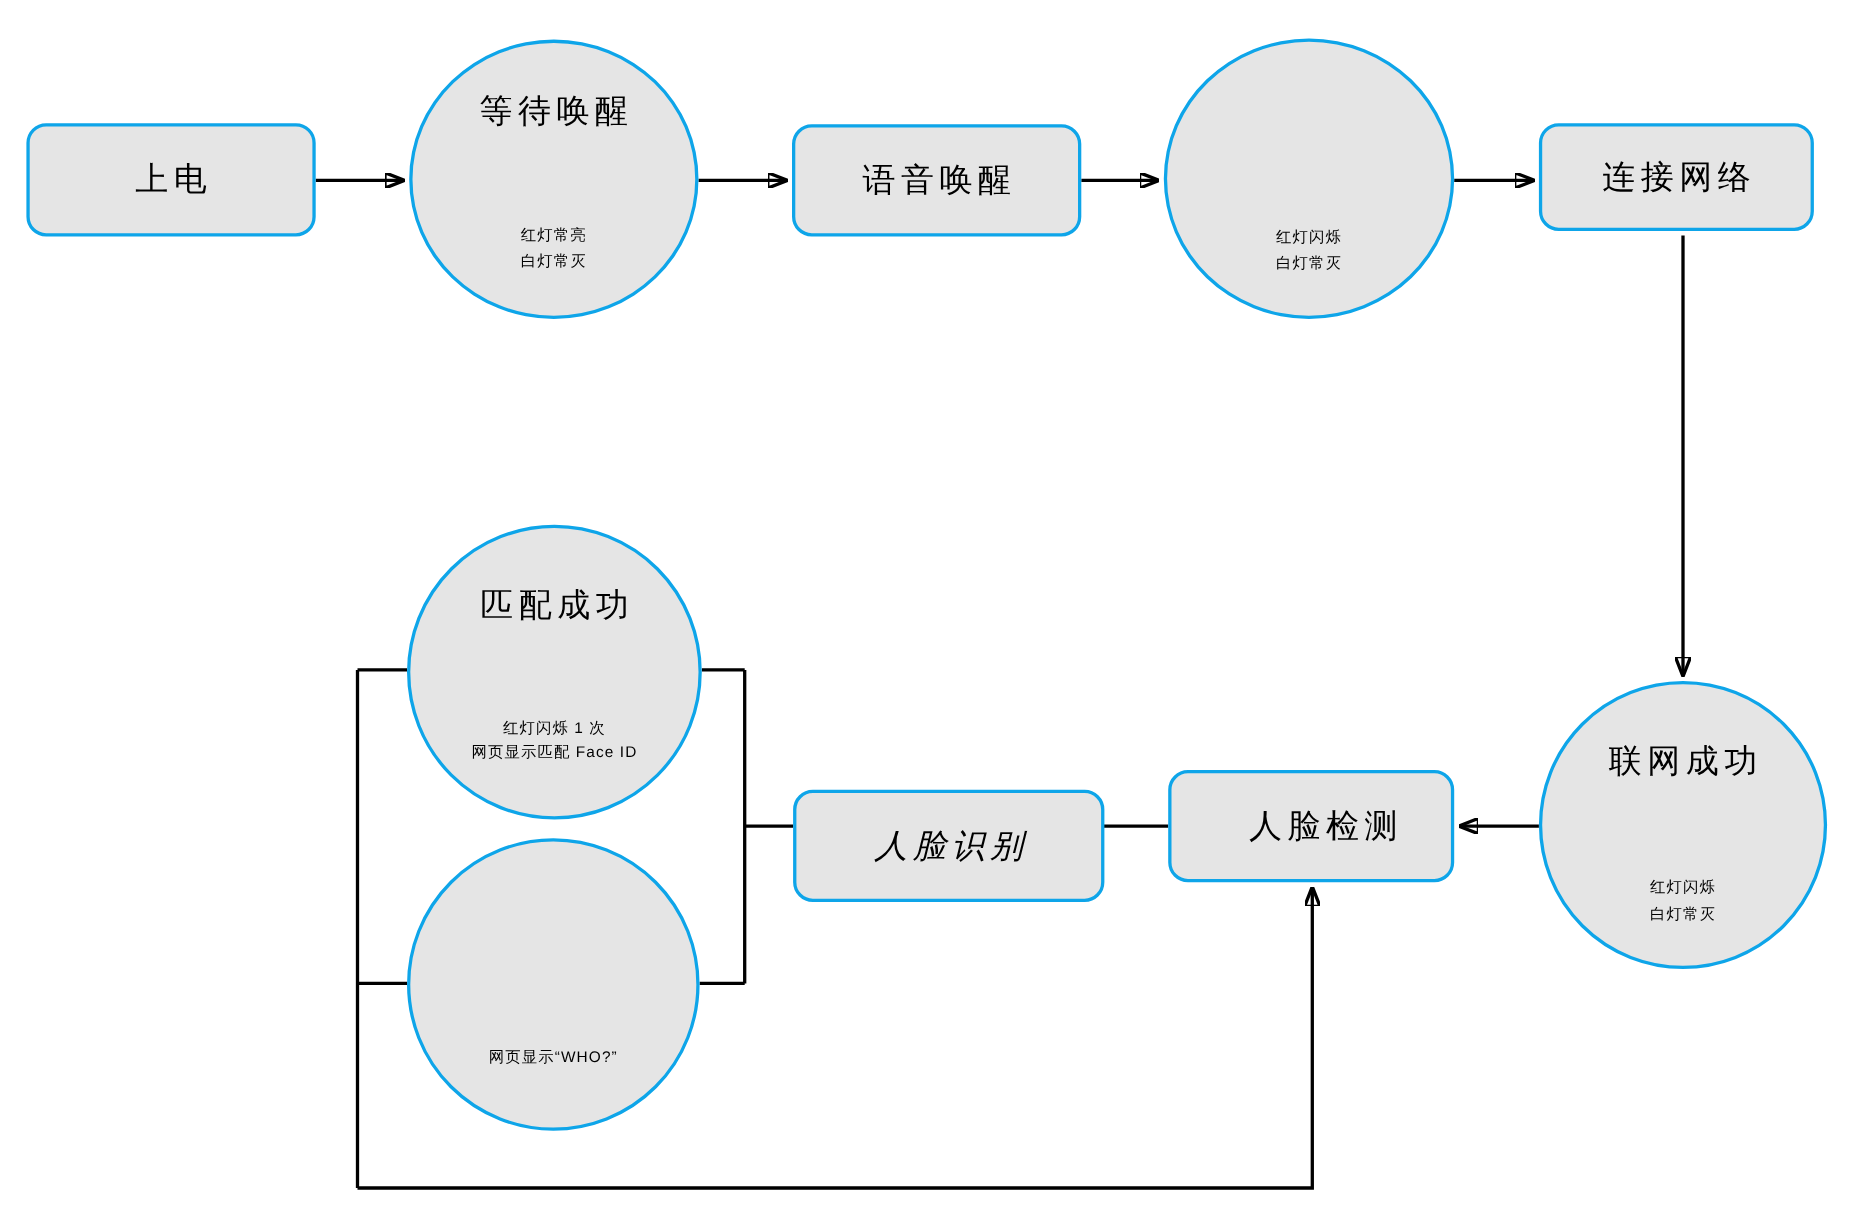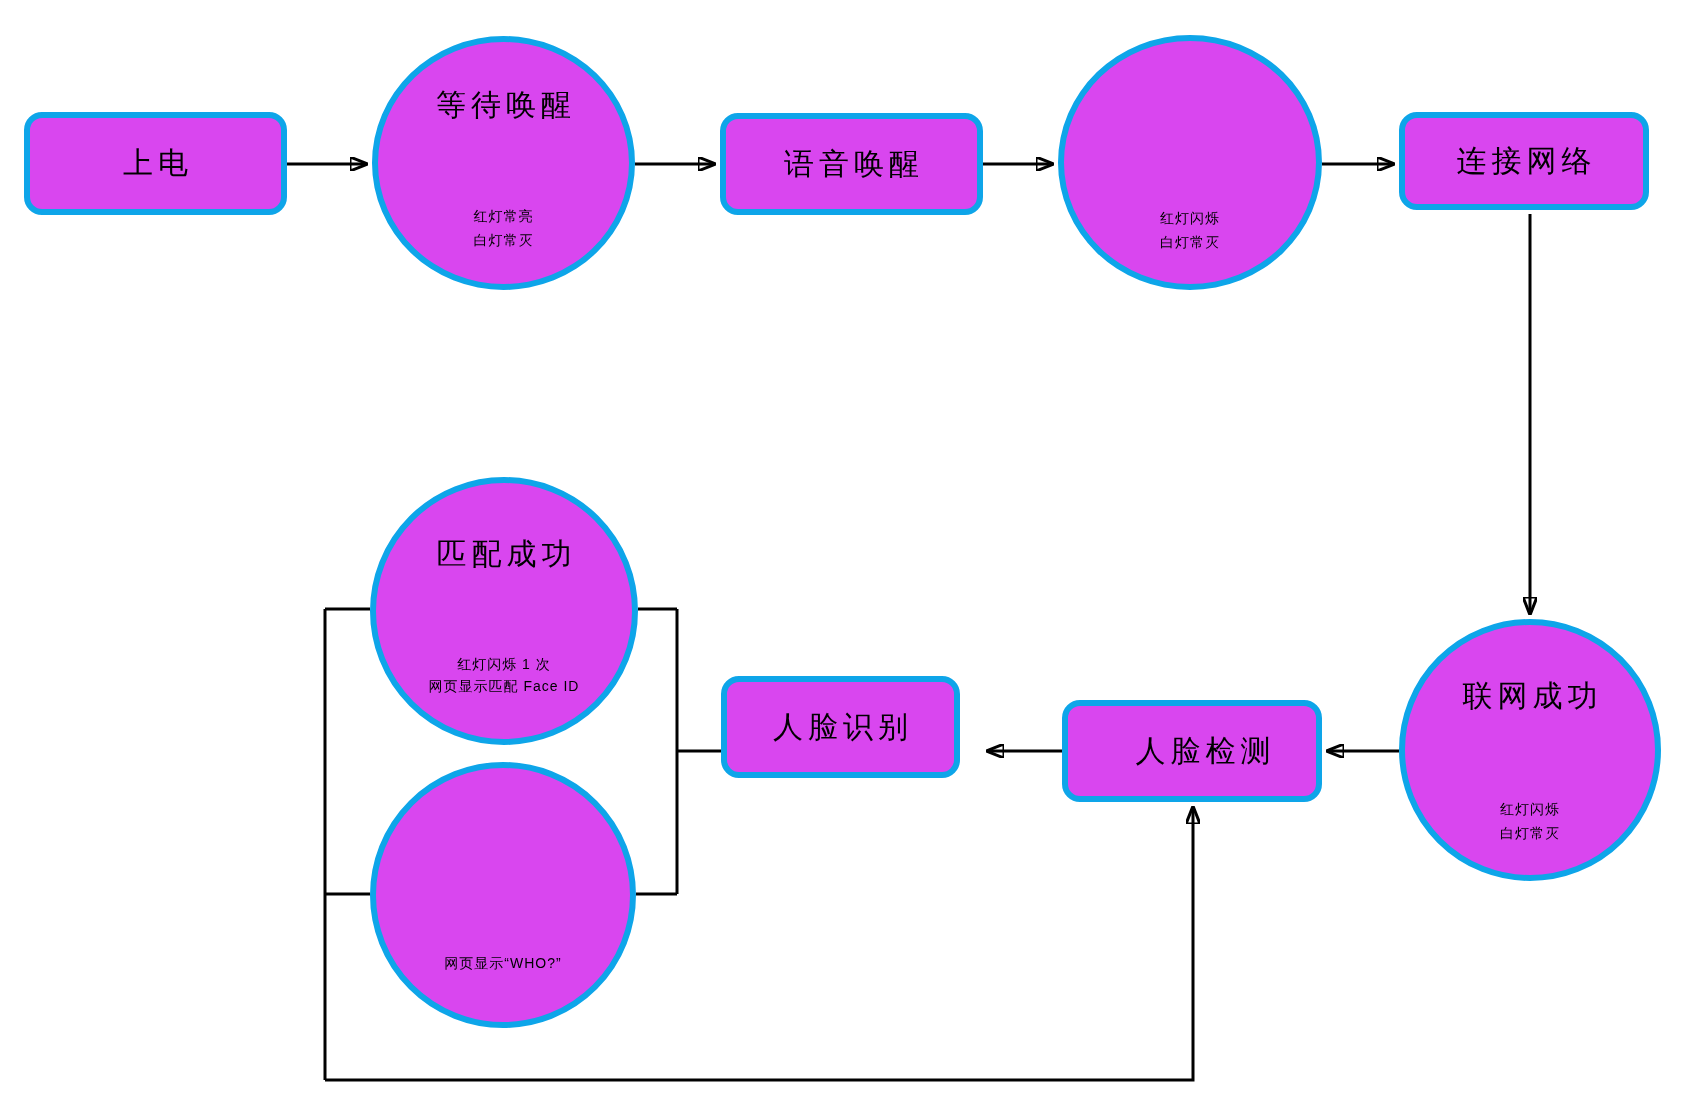--- a/index.html
+++ b/index.html
@@ -22,22 +22,22 @@
     height: 1108px;
   }
   .edges-svg path {
     fill: none;
     stroke: #000000;
     stroke-width: 3;
   }
   .node {
     position: absolute;
     box-sizing: border-box;
-    background: #d946ef;
-    border: 6px solid #0ea5e9;
+    background: #e5e5e5;
+    border: 3px solid #0ea5e9;
     color: #000000;
   }
   .rect-node {
     border-radius: 18px;
     display: flex;
     align-items: center;
     justify-content: center;
   }
   .circle-node {
     border-radius: 50%;
@@ -128,21 +128,21 @@
     <div class="circle-sub" style="top:172px;">
       <div>红灯闪烁</div>
       <div>白灯常灭</div>
     </div>
   </div>
 
   <div class="node rect-node" style="left:1062px; top:700px; width:260px; height:102px;padding-left:22px;">
     <span class="node-label">人脸检测</span>
   </div>
 
-  <div class="node rect-node" style="left:721px; top:676px; width:239px; height:102px;">
+  <div class="node rect-node" style="left:721px; top:718px; width:283px; height:102px;font-style:italic;">
     <span class="node-label">人脸识别</span>
   </div>
 
   <div class="node circle-node" style="left:370px; top:477px; width:268px; height:268px;">
     <span class="node-label" style="top:52px;">匹配成功</span>
     <div class="circle-sub small" style="top:170px;">
       <div>红灯闪烁 1 次</div>
       <div>网页显示匹配 Face ID</div>
     </div>
   </div>

